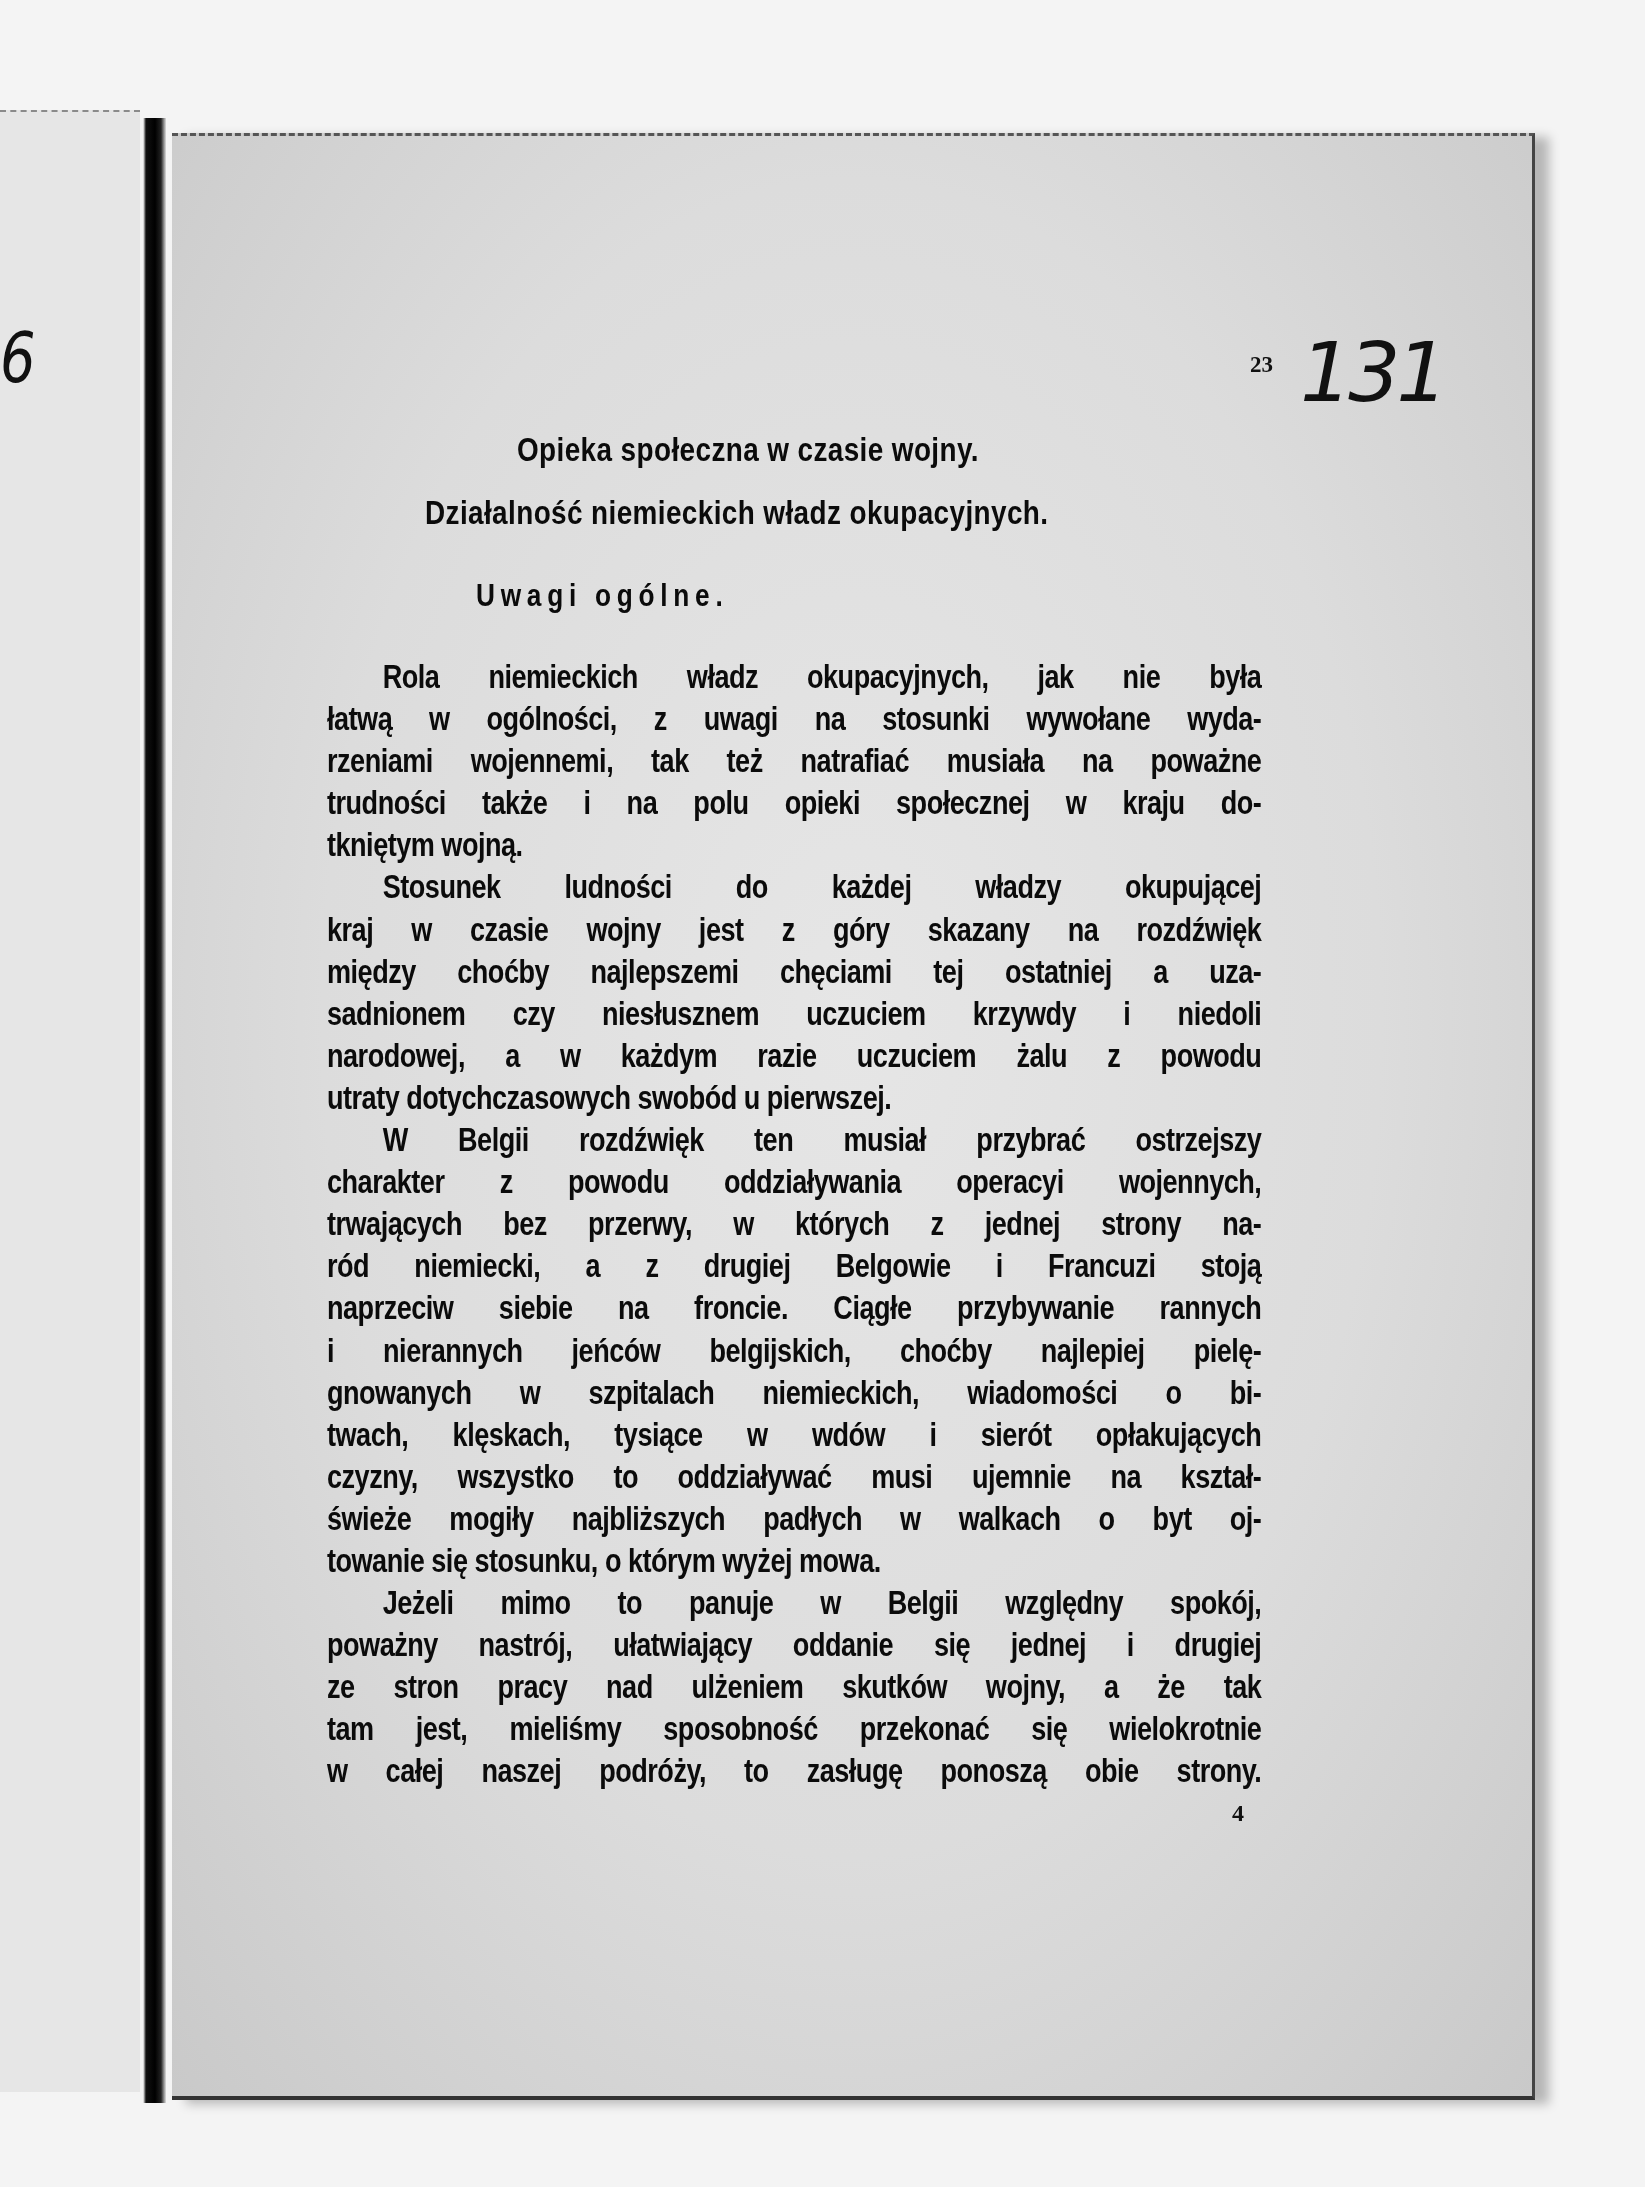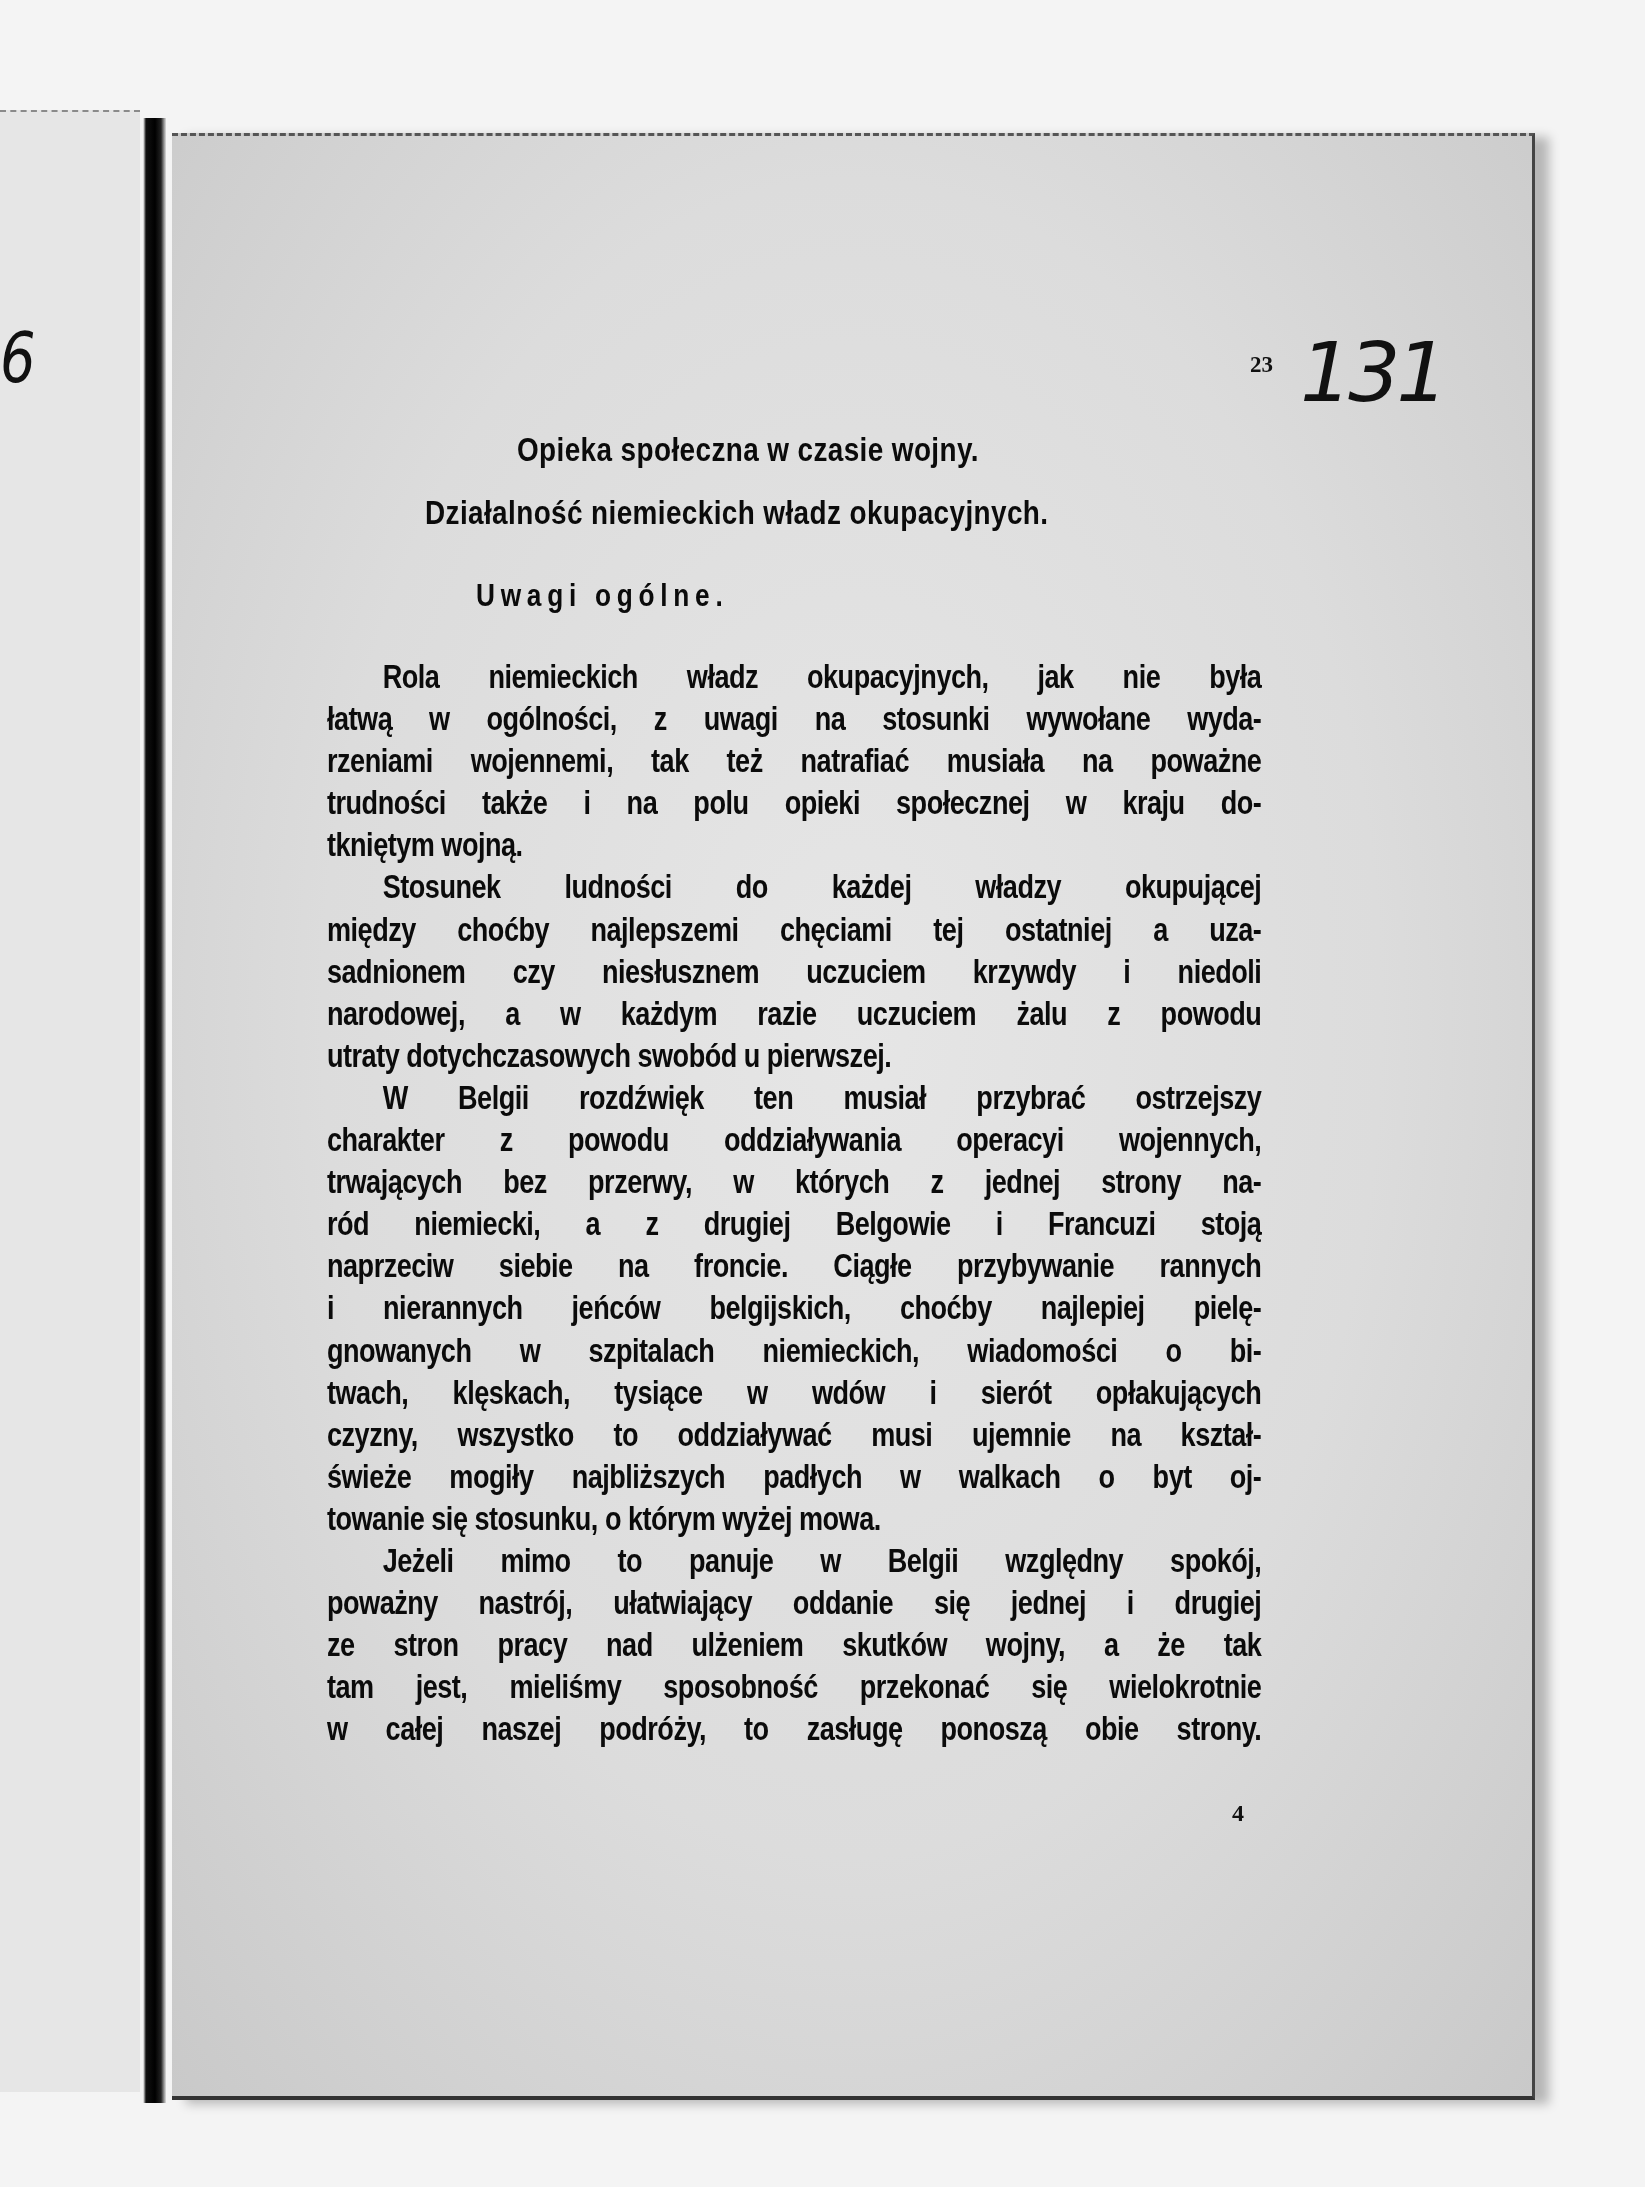--- a/index.html
+++ b/index.html
@@ -88,20 +88,21 @@
 <div class="title2">Działalność niemieckich władz okupacyjnych.</div>
 <div class="subheading">Uwagi ogólne.</div>
 
 <div class="body-lines" id="body-lines">
     <div class="line indent"><span>Rola niemieckich władz okupacyjnych, jak nie była</span></div>
     <div class="line"><span>łatwą w ogólności, z uwagi na stosunki wywołane wyda-</span></div>
     <div class="line"><span>rzeniami wojennemi, tak też natrafiać musiała na poważne</span></div>
     <div class="line"><span>trudności także i na polu opieki społecznej w kraju do-</span></div>
     <div class="line last"><span>tkniętym wojną.</span></div>
     <div class="line indent"><span>Stosunek ludności do każdej władzy okupującej</span></div>
+    <div class="line"><span>kraj w czasie wojny jest z góry skazany na rozdźwięk</span></div>
     <div class="line"><span>między choćby najlepszemi chęciami tej ostatniej a uza-</span></div>
     <div class="line"><span>sadnionem czy niesłusznem uczuciem krzywdy i niedoli</span></div>
     <div class="line"><span>narodowej, a w każdym razie uczuciem żalu z powodu</span></div>
     <div class="line last"><span>utraty dotychczasowych swobód u pierwszej.</span></div>
     <div class="line indent"><span>W Belgii rozdźwięk ten musiał przybrać ostrzejszy</span></div>
     <div class="line"><span>charakter z powodu oddziaływania operacyi wojennych,</span></div>
     <div class="line"><span>trwających bez przerwy, w których z jednej strony na-</span></div>
     <div class="line"><span>ród niemiecki, a z drugiej Belgowie i Francuzi stoją</span></div>
     <div class="line"><span>naprzeciw siebie na froncie. Ciągłe przybywanie rannych</span></div>
     <div class="line"><span>i nierannych jeńców belgijskich, choćby najlepiej pielę-</span></div>

